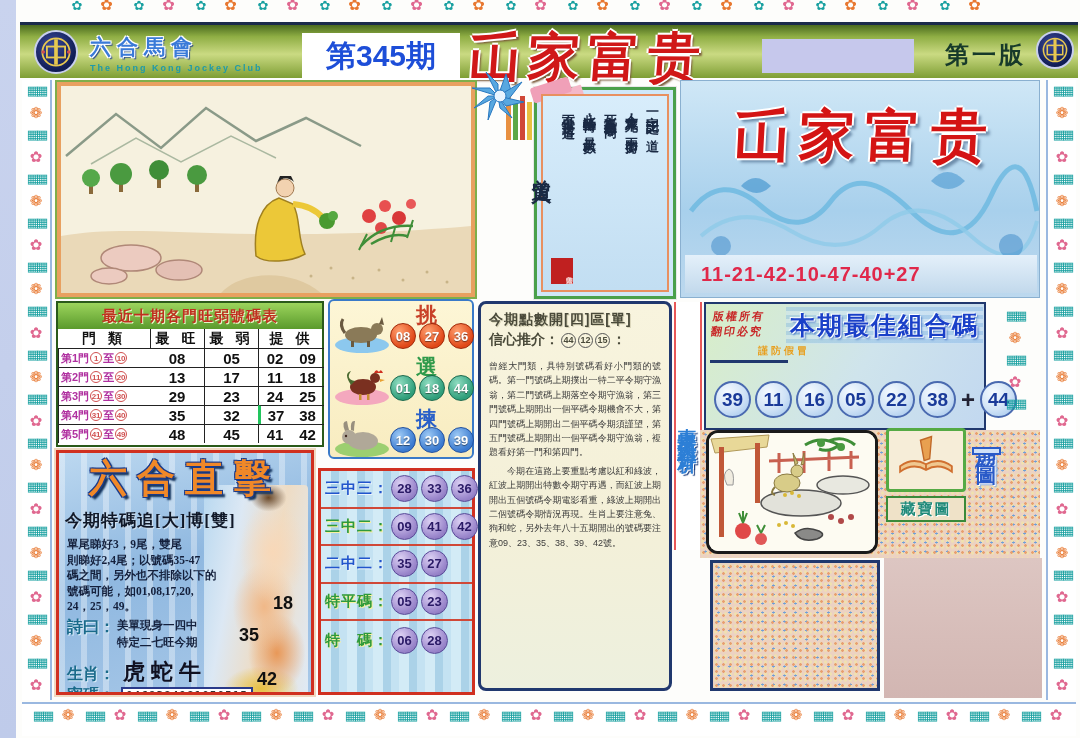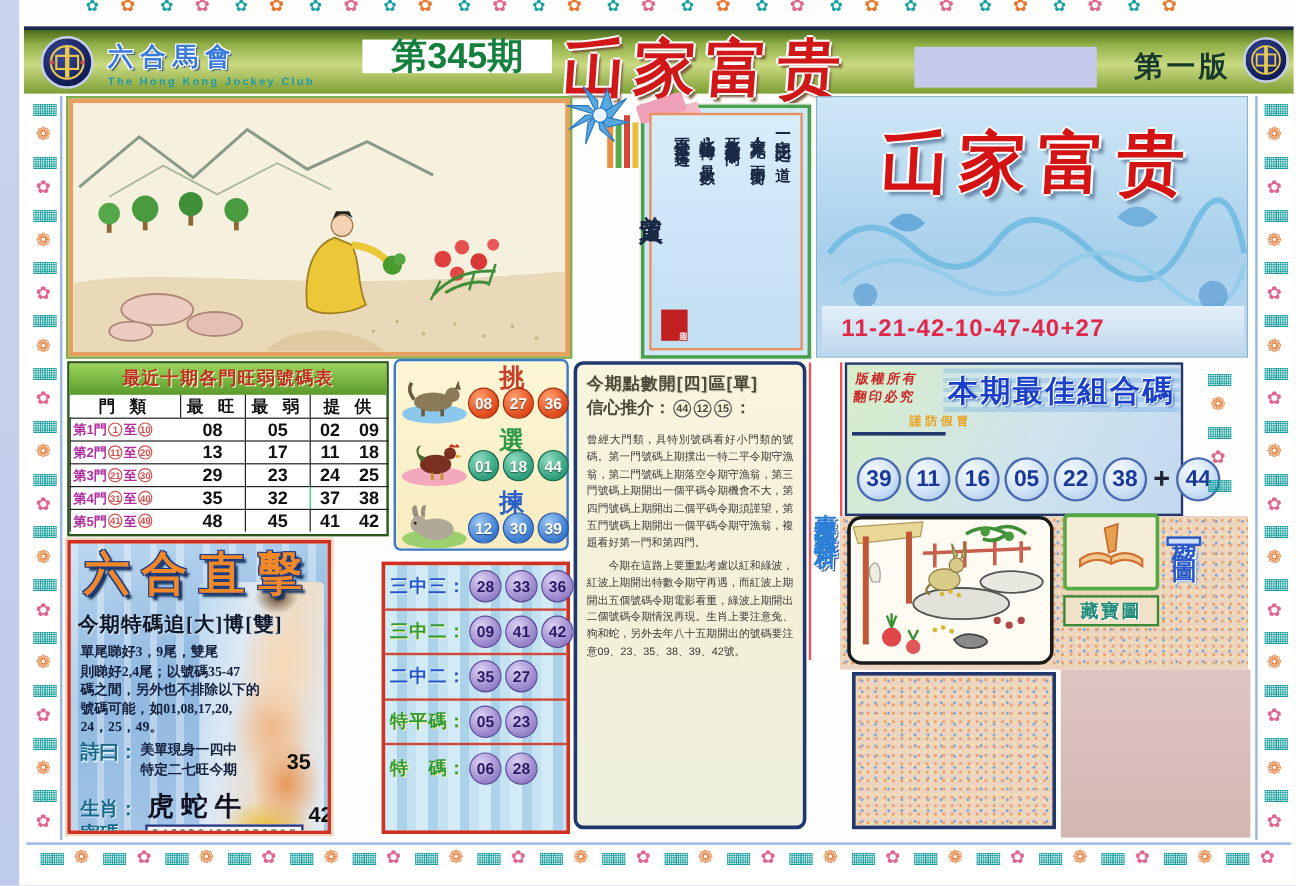--- a/index.html
+++ b/index.html
@@ -14,22 +14,22 @@
     border-top:3px solid #1a2a4a; }
   .logo { position:absolute; width:44px; height:44px; border-radius:50%;
     background:radial-gradient(circle at 40% 35%, #3a4a9a, #101c54 70%); border:2px solid #c8cfee; }
   .logo svg { position:absolute; inset:0; }
   .logo-l { left:14px; top:5px; }
   .logo-r { right:4px; top:6px; width:38px; height:38px; }
   .club { position:absolute; left:70px; top:8px; }
   .club-name { font-size:21px; font-weight:bold; color:#3a7ad8; letter-spacing:6px;
     text-shadow:1px 1px 0 #fff,-1px -1px 0 #fff,1px -1px 0 #fff,-1px 1px 0 #fff,2px 2px 1px #2a4a8a; }
   .club-sub { font-size:9px; color:#1f9aa8; letter-spacing:2px; margin-top:2px; font-weight:bold; }
-  .issuebox { position:absolute; left:282px; top:8px; width:158px; height:28px; background:#fff;
-    display:flex; align-items:center; justify-content:center; font-size:30px; font-weight:bold; color:#15803d; }
+  .issuebox { position:absolute; left:282px; top:8px; width:158px; height:47px; background:#fff;
+    display:flex; align-items:center; justify-content:center; font-size:30px; font-weight:bold; color:#1d4ed8; }
   .mtitle { position:absolute; left:448px; top:-2px; font-family:"Liberation Serif",serif; font-size:52px;
     font-weight:bold; color:#d01818; letter-spacing:8px; transform:skewX(-4deg);
     text-shadow:2px 0 0 #fff,-2px 0 0 #fff,0 2px 0 #fff,0 -2px 0 #fff,3px 3px 2px #7a5a3a; }
   .lavbox { position:absolute; left:742px; top:14px; width:152px; height:34px; background:#c6c8ec; }
   .edition { position:absolute; right:52px; top:14px; font-family:"Liberation Serif",serif;
     font-size:24px; font-weight:bold; color:#173a2a; letter-spacing:3px; }
   .topfrag { position:absolute; left:60px; top:0; width:960px; height:12px; overflow:hidden; }
   .topfrag span { display:inline-block; width:31px; color:#c03838; font-size:13px; transform:translateY(-6px); }
 
   
@@ -161,21 +161,21 @@
     letter-spacing:4px; text-shadow:1px 1px 0 #fff,2px 2px 1px #8ab0e0; }
   .lastlabel .boxed { border:2px solid #2a5ac8; background:#cfe0f8; padding:0 1px; margin-top:3px; }
   .patternbox2 { position:absolute; left:710px; top:560px; width:170px; height:131px; border:3px solid #20386e; z-index:2;
     background-color:#ecd2c2;
     background-image:radial-gradient(#e8a070 1px,transparent 1.6px),radial-gradient(#70a0d8 1px,transparent 1.5px),radial-gradient(#f0e0b0 1.2px,transparent 1.7px);
     background-size:7px 7px,11px 9px,5px 6px; }
   .pinkarea { position:absolute; left:884px; top:558px; width:158px; height:140px; z-index:2;
     background:linear-gradient(180deg,#ddc6c2,#d2b6b2); }
 
   
-  .hitbox { position:absolute; left:56px; top:450px; width:220px; height:245px; border:3px solid #d03020;
+  .hitbox { position:absolute; left:56px; top:450px; width:258px; height:245px; border:3px solid #d03020;
     outline:2px solid #f0d8c0; z-index:2; overflow:hidden;
     background:linear-gradient(165deg,#bcd8f0,#8fb8e0 45%,#a8c8e8);
   }
   .hitbox::before { content:""; position:absolute; inset:0;
     background:repeating-linear-gradient(90deg,rgba(255,255,255,.35) 0 6px,rgba(255,255,255,0) 6px 22px); }
   .hit-title { position:absolute; left:0; top:0; width:100%; text-align:center; font-size:38px; font-weight:bold;
     color:#f08828; letter-spacing:10px; font-family:"Liberation Serif",serif;
     text-shadow:1px 1px 0 #1a3a8a,-1px -1px 0 #1a3a8a,1px -1px 0 #1a3a8a,-1px 1px 0 #1a3a8a,3px 3px 2px #10305a; }
   .hit-sub { position:absolute; left:6px; top:56px; font-size:17px; font-weight:bold; color:#101828;
     font-family:"Liberation Serif",serif; letter-spacing:1px; text-shadow:1px 1px 0 #cfe0f0; }
@@ -465,21 +465,21 @@
       <div style="border-left:none">25</div>
 
       <div class="ht-gate">
           <span>第4門</span>
           <span class="cnum">31</span>
           <span>至</span>
           <span class="cnum">40</span>
         </div>
       <div>35</div>
       <div>32</div>
-      <div style="border-left:1px solid #22c55e">37</div>
+      <div style="border-left:3px solid #22c55e">37</div>
       <div style="border-left:none">38</div>
 
       <div class="ht-gate">
           <span>第5門</span>
           <span class="cnum">41</span>
           <span>至</span>
           <span class="cnum">49</span>
         </div>
       <div>48</div>
       <div>45</div>

